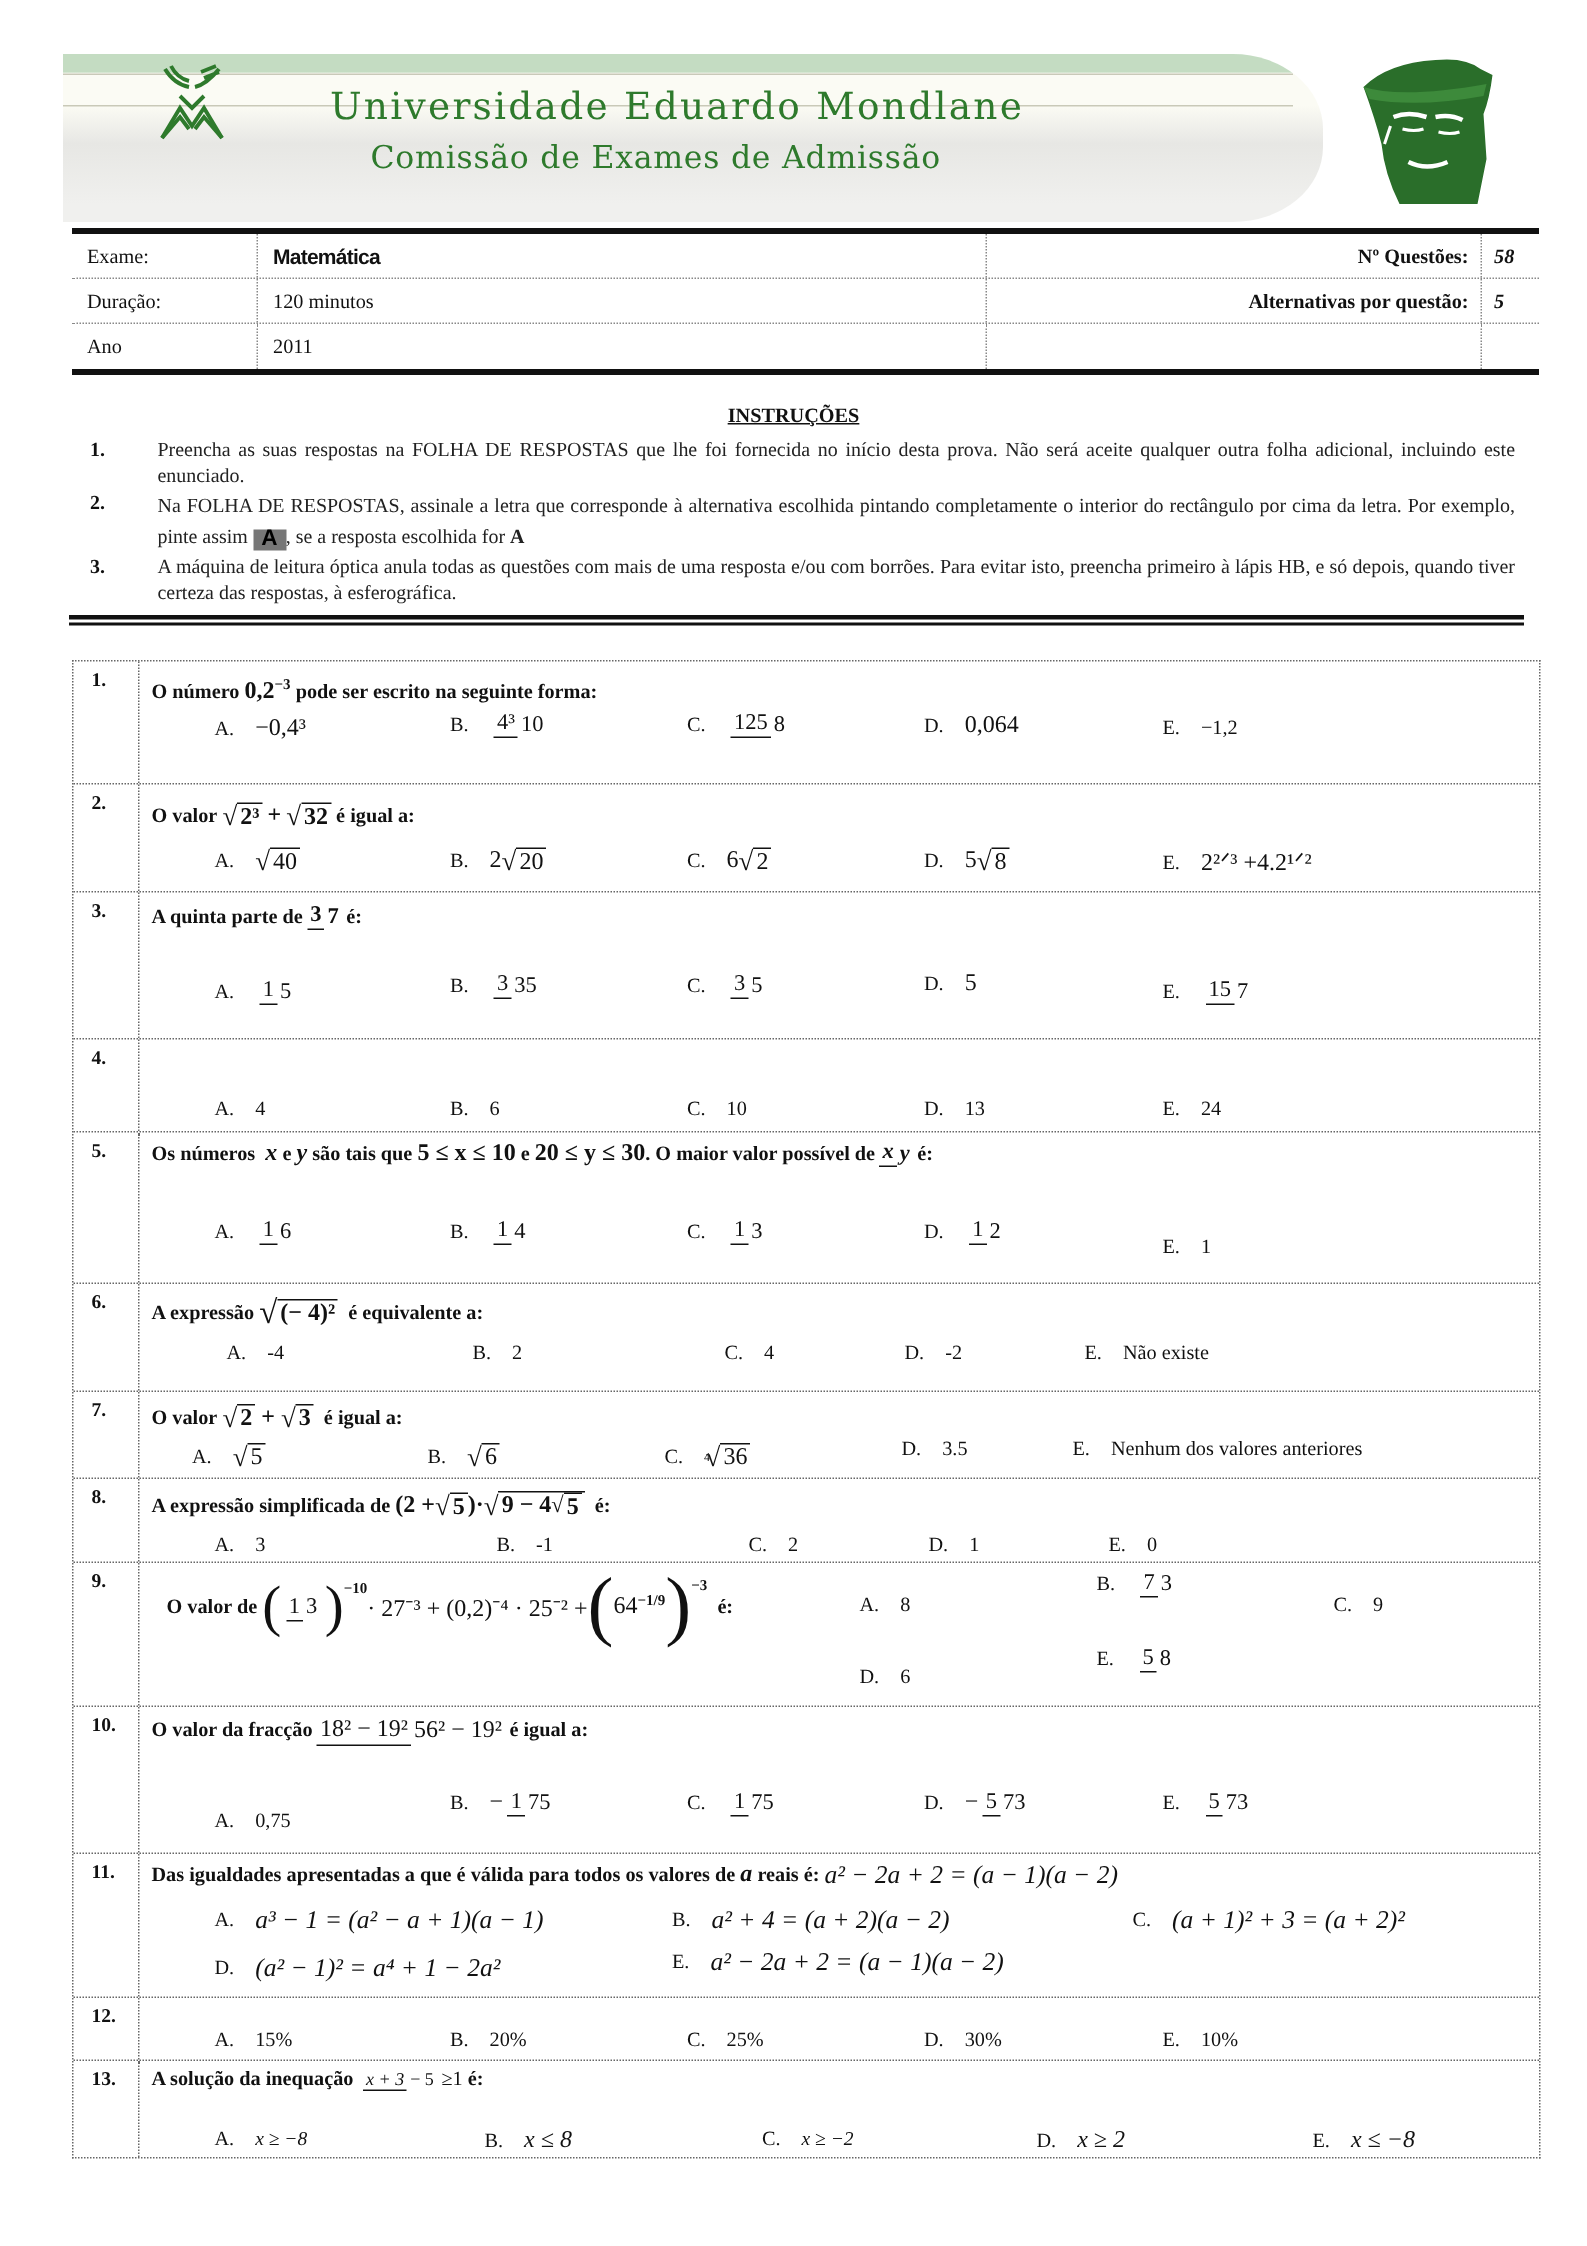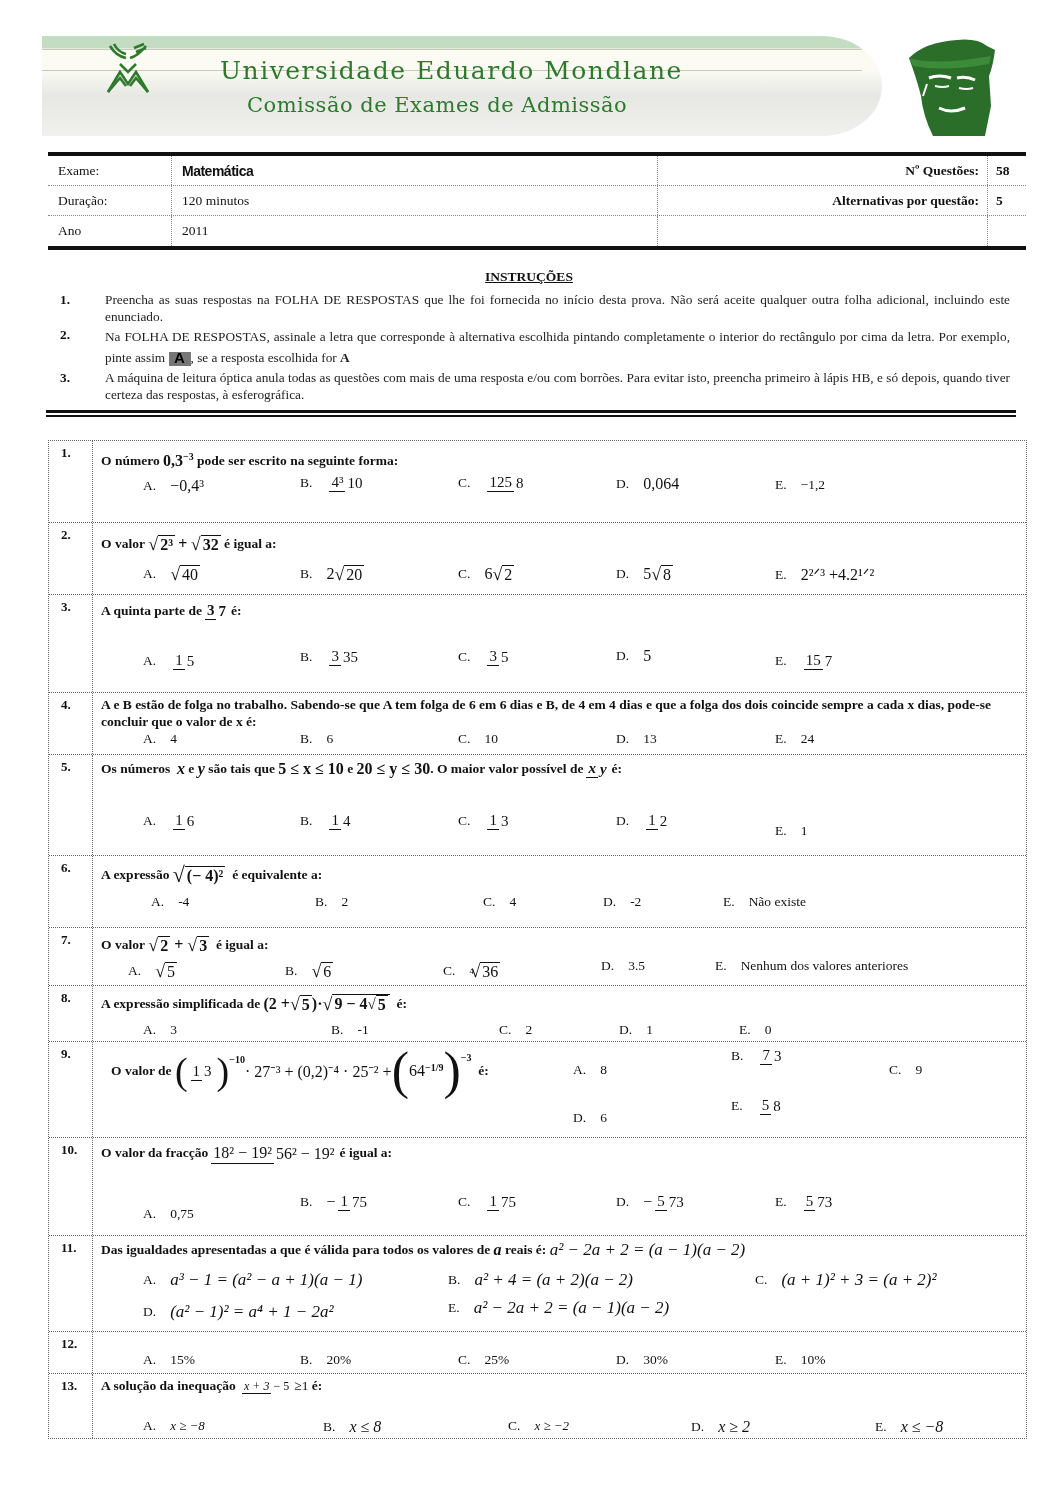--- a/index.html
+++ b/index.html
@@ -1,37 +1,37 @@
 <!DOCTYPE html>
 <html><head>
 <meta charset="utf-8">
 <style>
   * { box-sizing: border-box; margin: 0; padding: 0; }
   html, body { width: 1058px; height: 1497px; background: #ffffff; }
   body { position: relative; font-family: "Liberation Serif", "DejaVu Serif", serif; color: #111; overflow: hidden; }
 
   
-  .banner { position: absolute; left: 42px; top: 36px; width: 840px; height: 100px; }
+  .banner { position: absolute; left: 42px; top: 36px; width: 840px; height: 112px; }
   .banner-bg { position: absolute; inset: 0; border-radius: 0 60px 60px 0 / 0 50px 50px 0;
     background: linear-gradient(to bottom, #c4dcc2 0px, #c4dcc2 12px, #fbfbf4 13px, #fbfbf4 34px, #e7e7e4 60px, #f0f0ee 100px); }
   .banner-line { position: absolute; left: 0; right: 20px; height: 1px; background: #c9c9b8; }
   .logo { position: absolute; left: 62px; top: 6px; width: 48px; height: 56px; }
   .banner-title { position: absolute; left: 178px; top: 20px; font-size: 25px; color: #2e7a2c; letter-spacing: 1.5px; font-family: "DejaVu Serif", serif; }
   .banner-sub { position: absolute; left: 205px; top: 57px; font-size: 21px; color: #2e7a2c; letter-spacing: 0.5px; font-family: "DejaVu Serif", serif; }
   .portrait { position: absolute; left: 895px; top: 36px; width: 110px; height: 100px; }
 
   
   .info { position: absolute; left: 48px; top: 152px; width: 978px; border-top: 4px solid #111; border-bottom: 4px solid #111; }
   .info-row { display: flex; height: 30px; border-bottom: 1px dotted #888; font-size: 13.5px; align-items: center; }
   .info-row:last-child { border-bottom: none; }
   .info-cell { height: 100%; display: flex; align-items: center; padding: 0 10px; border-right: 1px dotted #888; }
   .c1 { width: 124px; }
   .c2 { width: 486px; }
   .c3 { width: 330px; justify-content: flex-end; padding-right: 8px; }
-  .c4 { flex: 1; border-right: none; padding-left: 8px; }
+  .c4 { flex: 1; border-right: none; padding-left: 8px; font-style: italic; }
   .subject { font-family: "Liberation Sans", sans-serif; font-size: 14px; font-weight: bold; letter-spacing: -0.5px; }
 
   
   .instr-title { position: absolute; left: 0; width: 1058px; top: 269px; text-align: center; font-weight: bold; font-size: 13.5px; text-decoration: underline; }
   .instr { position: absolute; left: 60px; top: 291px; width: 950px; font-size: 13.3px; line-height: 17px; }
   .instr-item { display: flex; margin-bottom: 1px; }
   .instr-num { width: 45px; font-weight: bold; flex-shrink: 0; }
   .instr-text { flex: 1; text-align: justify; color: #222; }
   .a-box { display: inline-block; width: 22px; height: 14px; background: #777; color: #000; font-weight: bold; font-size: 15px; line-height: 12px; text-align: center; vertical-align: -1px; font-family: "Liberation Sans", sans-serif; }
   .dbl-rule { position: absolute; left: 46px; top: 410px; width: 970px; height: 7px; border-top: 3px solid #111; border-bottom: 2px solid #111; }
@@ -123,21 +123,21 @@
 </div>
 <div class="dbl-rule"></div>
 
 <div class="qtable">
 
   <div class="q" style="height:82px">
     <div class="q-num">1.</div>
     <div class="q-body">
       <div class="stem" style="top:10px">
         <span>O número</span>&nbsp;
-        <span class="m"><span>0,3</span><sup>−3</sup></span>&nbsp;
+        <span class="m"><span>0,2</span><sup>−3</sup></span>&nbsp;
         <span>pode ser escrito na seguinte forma:</span>
       </div>
       <div class="opt" style="left:50px;top:36px">
           <span class="lt">A.</span>
           <span class="m">−0,4³</span>
         </div>
       <div class="opt" style="left:207px;top:32px">
           <span class="lt">B.</span>
           <span class="frac">
             <span class="num">4³</span>
@@ -256,21 +256,20 @@
             <span class="num">15</span>
             <span class="den">7</span>
           </span>
         </div>
     </div>
   </div>
 
   <div class="q" style="height:62px">
     <div class="q-num">4.</div>
     <div class="q-body">
-      <div class="stem wrap" style="top:3px">A e B estão de folga no trabalho. Sabendo-se que A tem folga de 6 em 6 dias e B, de 4 em 4 dias e que a folga dos dois coincide sempre a cada x dias, pode-se concluir que o valor de x é:</div>
       <div class="opt" style="left:50px;top:38px">
           <span class="lt">A.</span>
           <span>4</span>
         </div>
       <div class="opt" style="left:207px;top:38px">
           <span class="lt">B.</span>
           <span>6</span>
         </div>
       <div class="opt" style="left:365px;top:38px">
           <span class="lt">C.</span>

